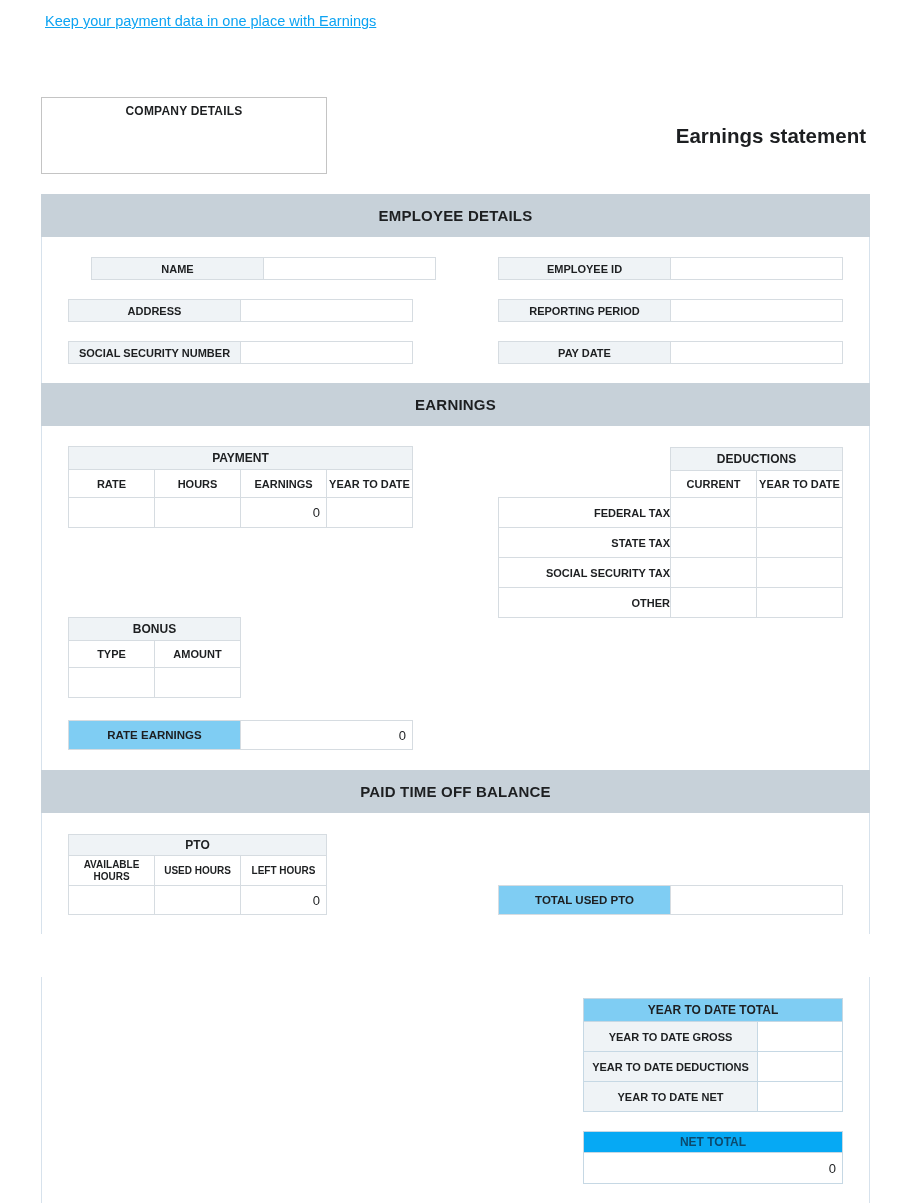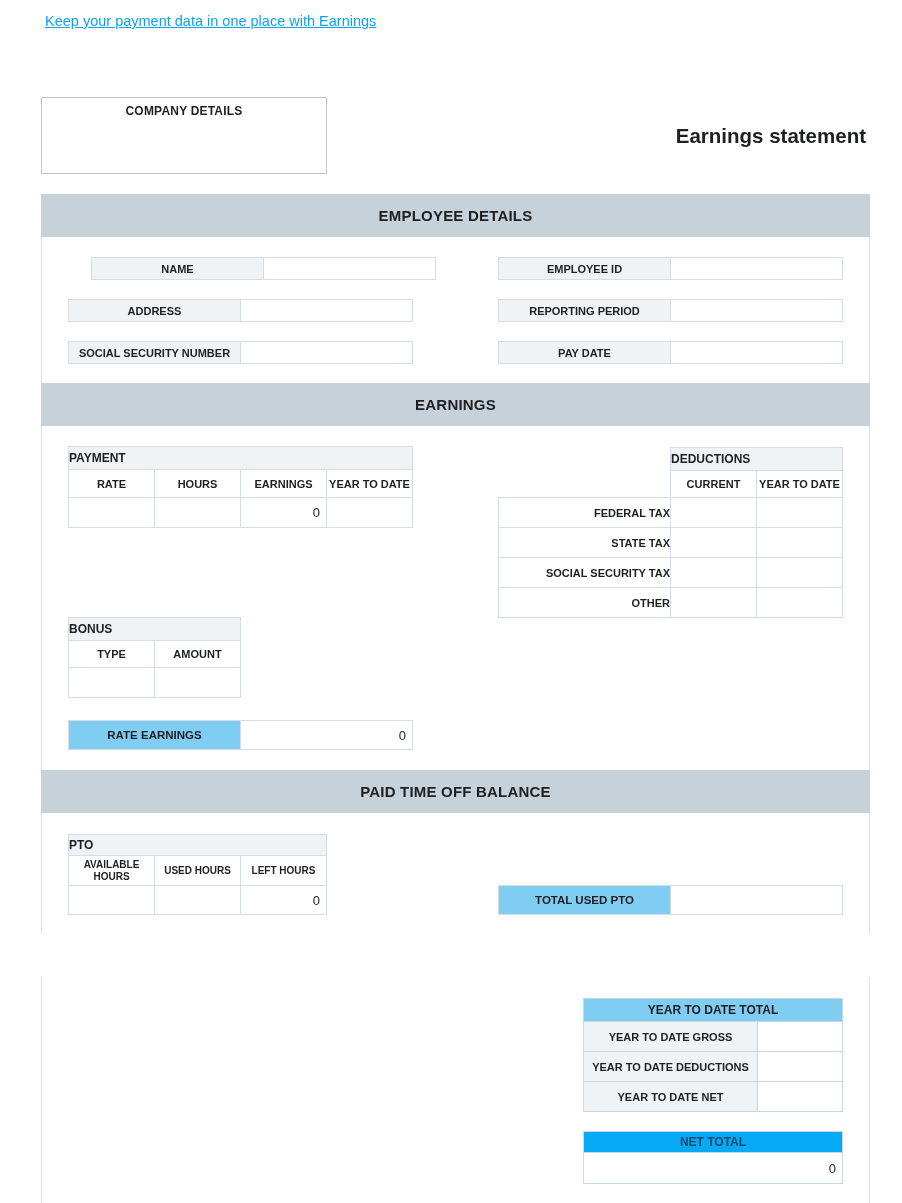--- a/index.html
+++ b/index.html
@@ -18,21 +18,21 @@
   .bar { left:41px; width:829px; height:43px; background:#c7d1d9;
     display:flex; align-items:center; justify-content:center;
     font-size:15px; font-weight:bold; letter-spacing:.2px; }
 
   .band { left:41px; width:829px; background:#ffffff;
     border-left:1px solid #d7e2ec; border-right:1px solid #d7e2ec; }
 
   table { border-collapse:collapse; table-layout:fixed; }
   td, th { border:1px solid #d6dce1; font-size:11px; overflow:hidden; }
   th { font-weight:bold; text-align:center; background:#fff; }
-  td.tbl-title { background:#eff3f6; font-weight:bold; font-size:12px; }
+  td.tbl-title { background:#eff3f6; font-weight:bold; font-size:12px; text-align:center; }
   td.lbl { background:#eff3f6; font-weight:bold; text-align:center; }
   td.rowlbl { background:#fff; font-weight:bold; text-align:right; }
   td.val { background:#fff; font-size:13px; text-align:right; padding-right:6px; font-weight:normal; }
   td.blank { border:none; background:transparent; }
   td.blue-lbl { background:#7fcdf3; font-weight:bold; font-size:11.5px; text-align:center; }
   .blue-tbl td { border:1px solid #c6d8e4; }
   td.blue-title { background:#7fcdf3; font-weight:bold; font-size:12px; text-align:center; }
   td.bright-title { background:#06a9f4; color:#0c4a6e; font-weight:bold; font-size:12px; text-align:center; }
   .pto-th { font-size:10px; line-height:1.2; }
 </style>

